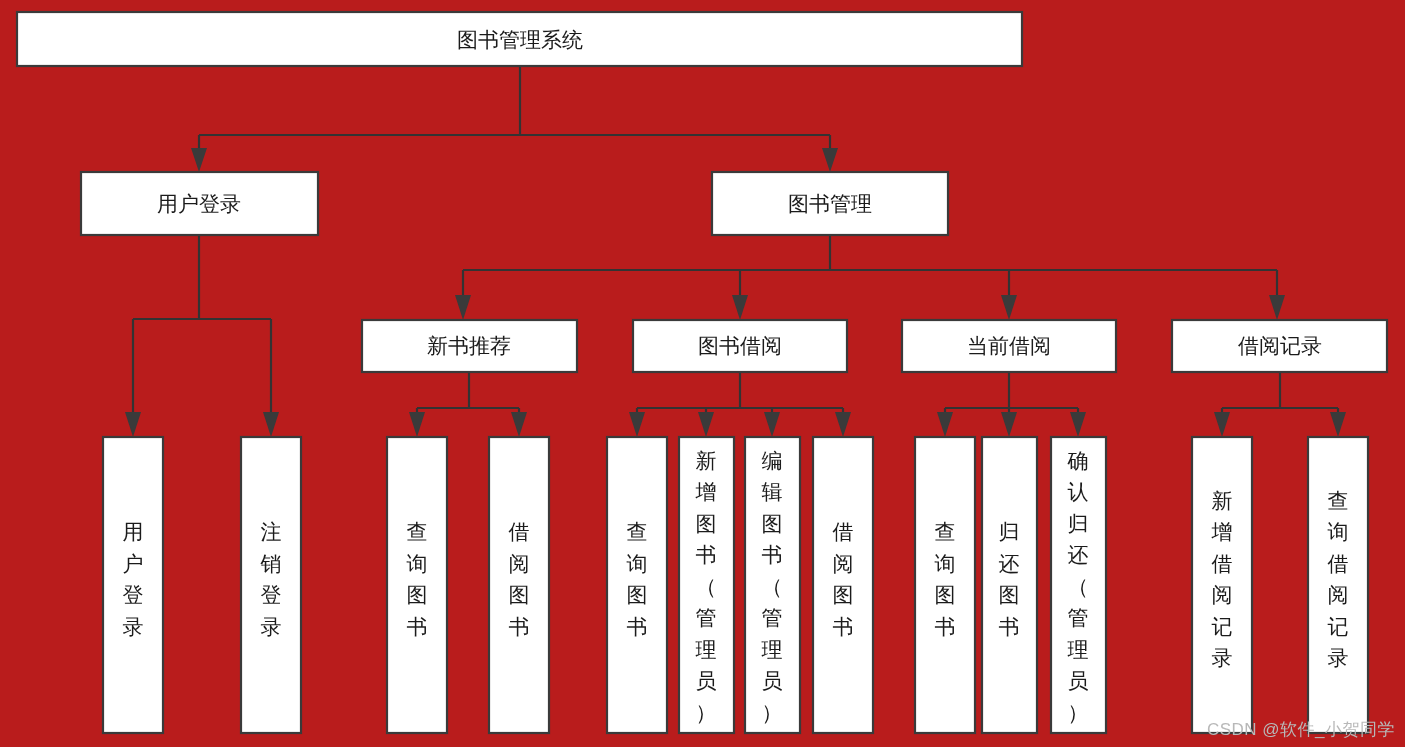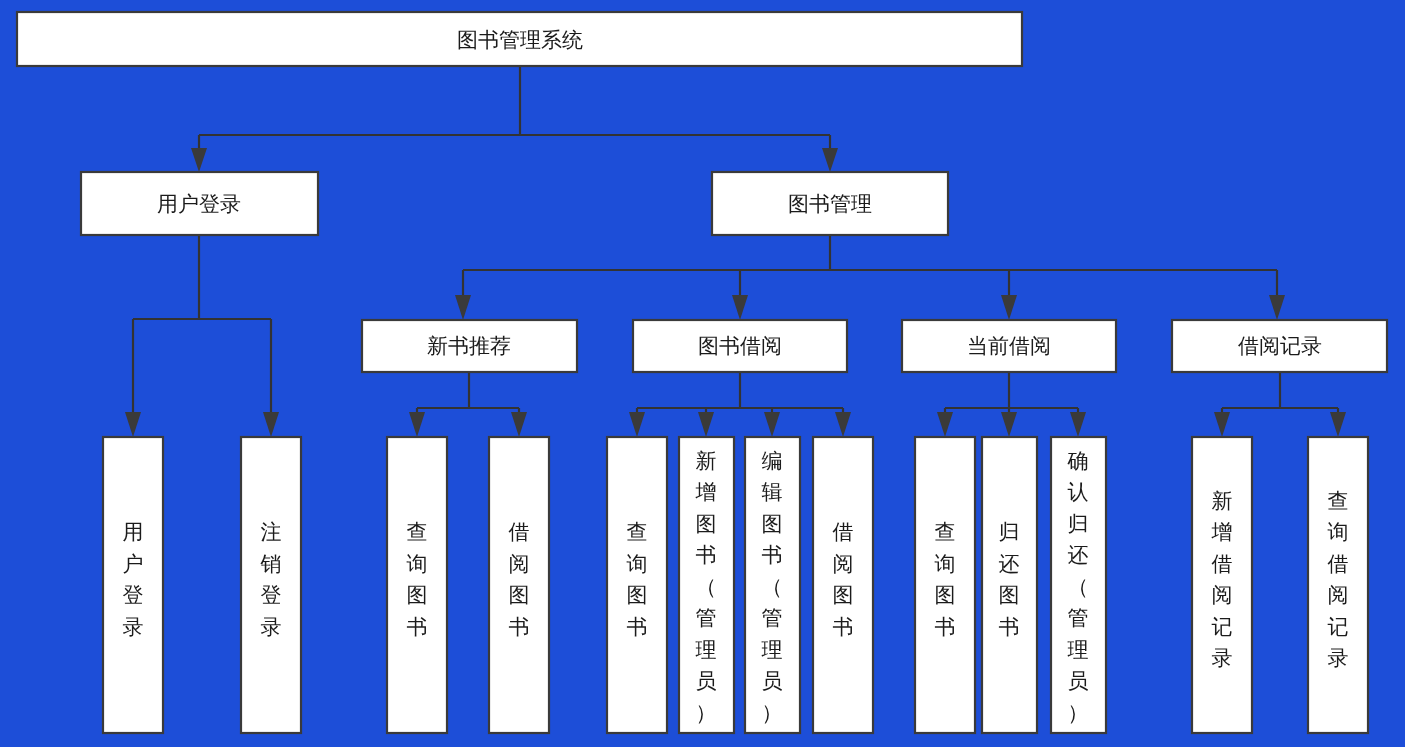--- a/index.html
+++ b/index.html
@@ -10,21 +10,21 @@
   body {
     width: 1405px;
     height: 747px;
     font-family: "Liberation Sans", "DejaVu Sans", sans-serif;
     overflow: hidden;
   }
   #diagram-root {
     position: relative;
     width: 1405px;
     height: 747px;
-    background: #1d4ed8;
+    background: #b91c1c;
   }
   svg#tree-svg {
     position: absolute;
     left: 0;
     top: 0;
     width: 1405px;
     height: 747px;
     display: block;
   }
   .node-box {
@@ -219,13 +219,14 @@
       <rect class="node-box" x="1192" y="437" width="60" height="296"></rect>
       <text class="node-label-v vtext" x="1222" y="0"><tspan x="1222" y="507.72">新</tspan><tspan x="1222" y="539.22">增</tspan><tspan x="1222" y="570.72">借</tspan><tspan x="1222" y="602.22">阅</tspan><tspan x="1222" y="633.72">记</tspan><tspan x="1222" y="665.22">录</tspan></text>
     </g>
     <g>
       <rect class="node-box" x="1308" y="437" width="60" height="296"></rect>
       <text class="node-label-v vtext" x="1338" y="0"><tspan x="1338" y="507.72">查</tspan><tspan x="1338" y="539.22">询</tspan><tspan x="1338" y="570.72">借</tspan><tspan x="1338" y="602.22">阅</tspan><tspan x="1338" y="633.72">记</tspan><tspan x="1338" y="665.22">录</tspan></text>
     </g>
 
   </svg>
 
+  <div class="watermark-text">CSDN @软件_小贺同学</div>
 </div>
 
 </body></html>

